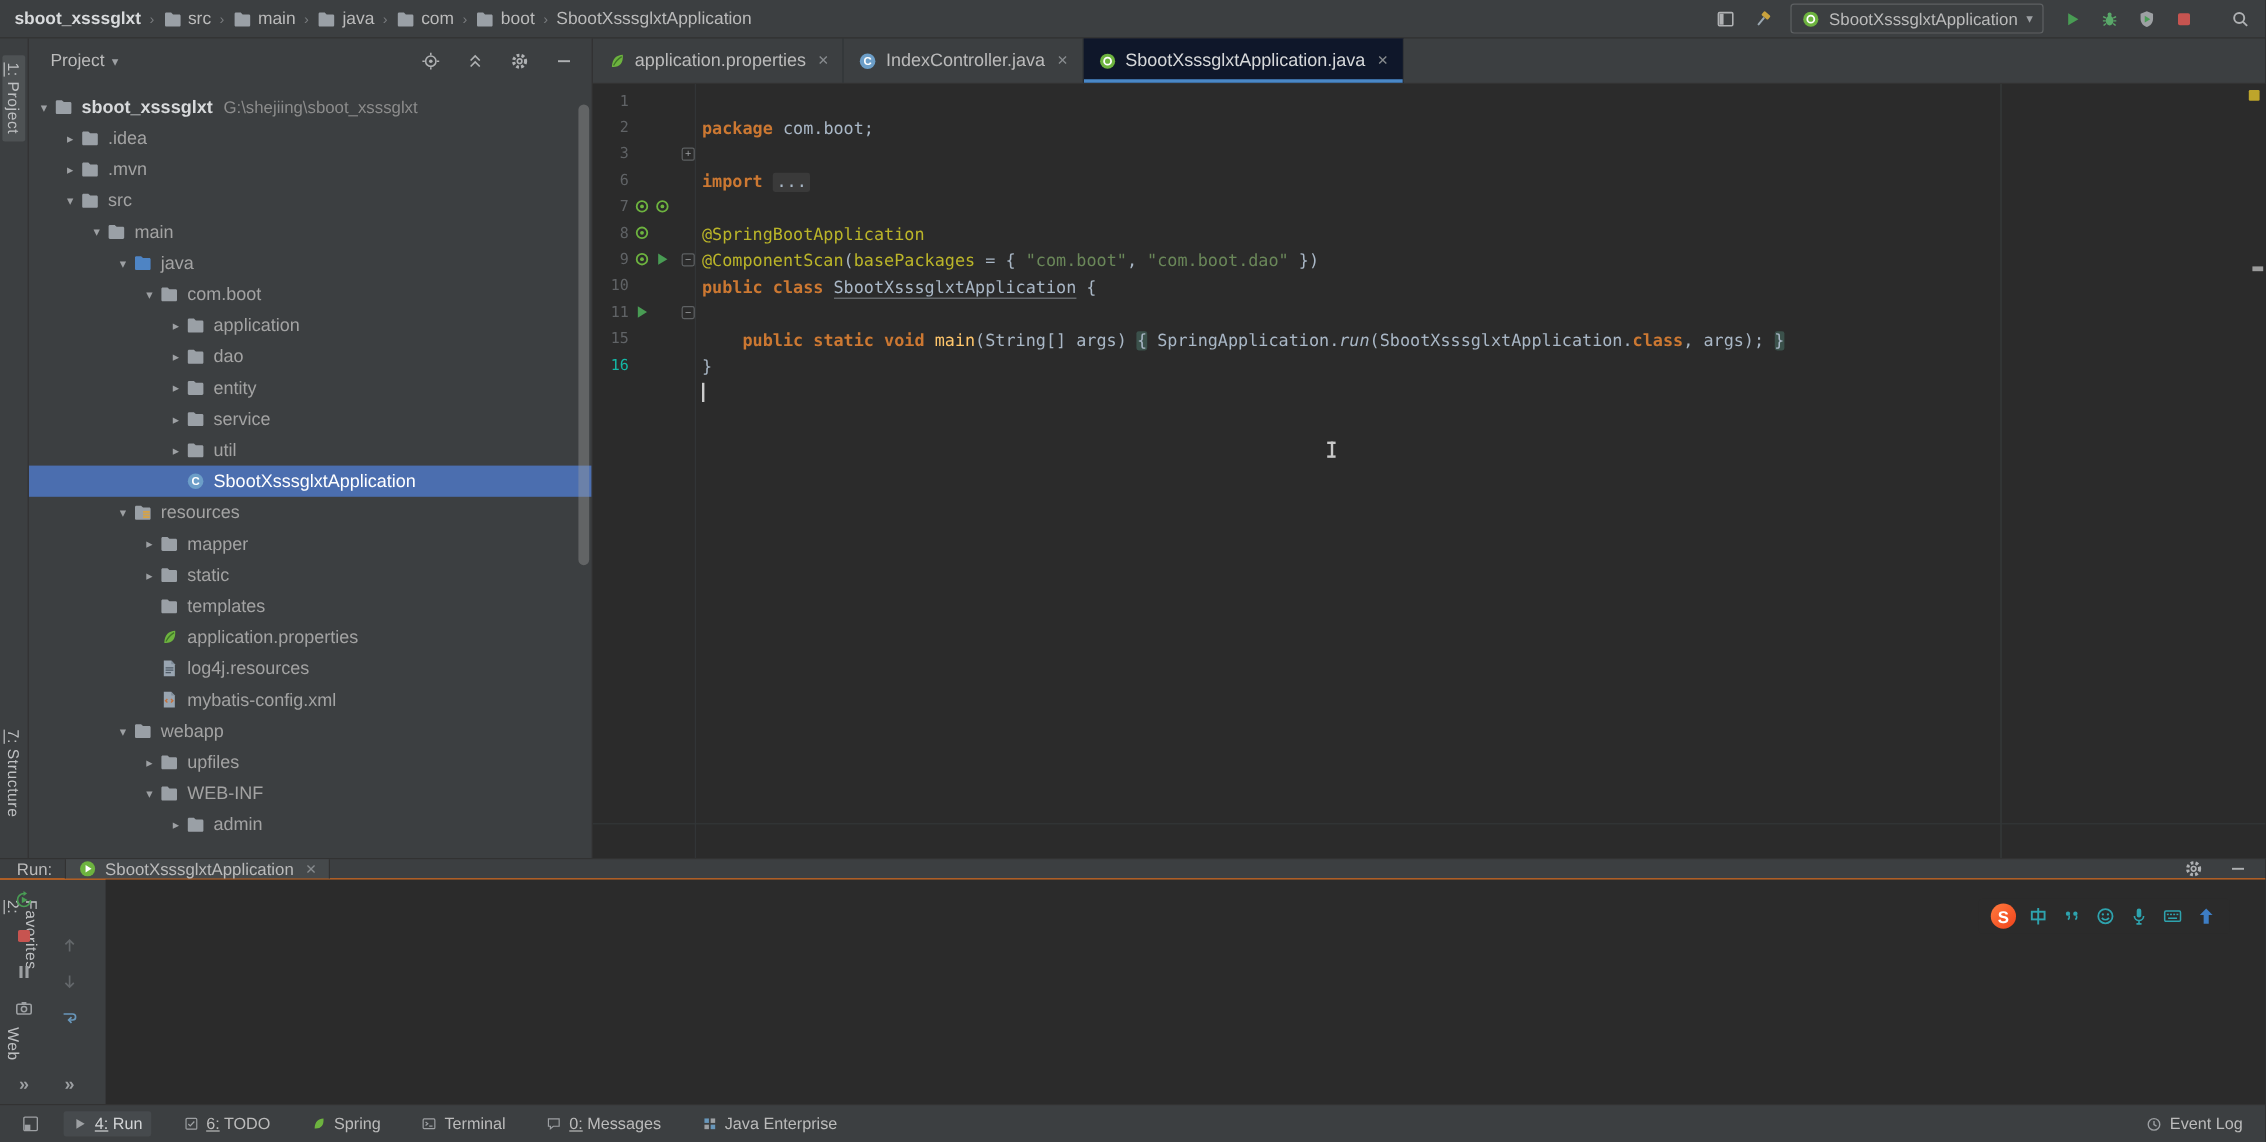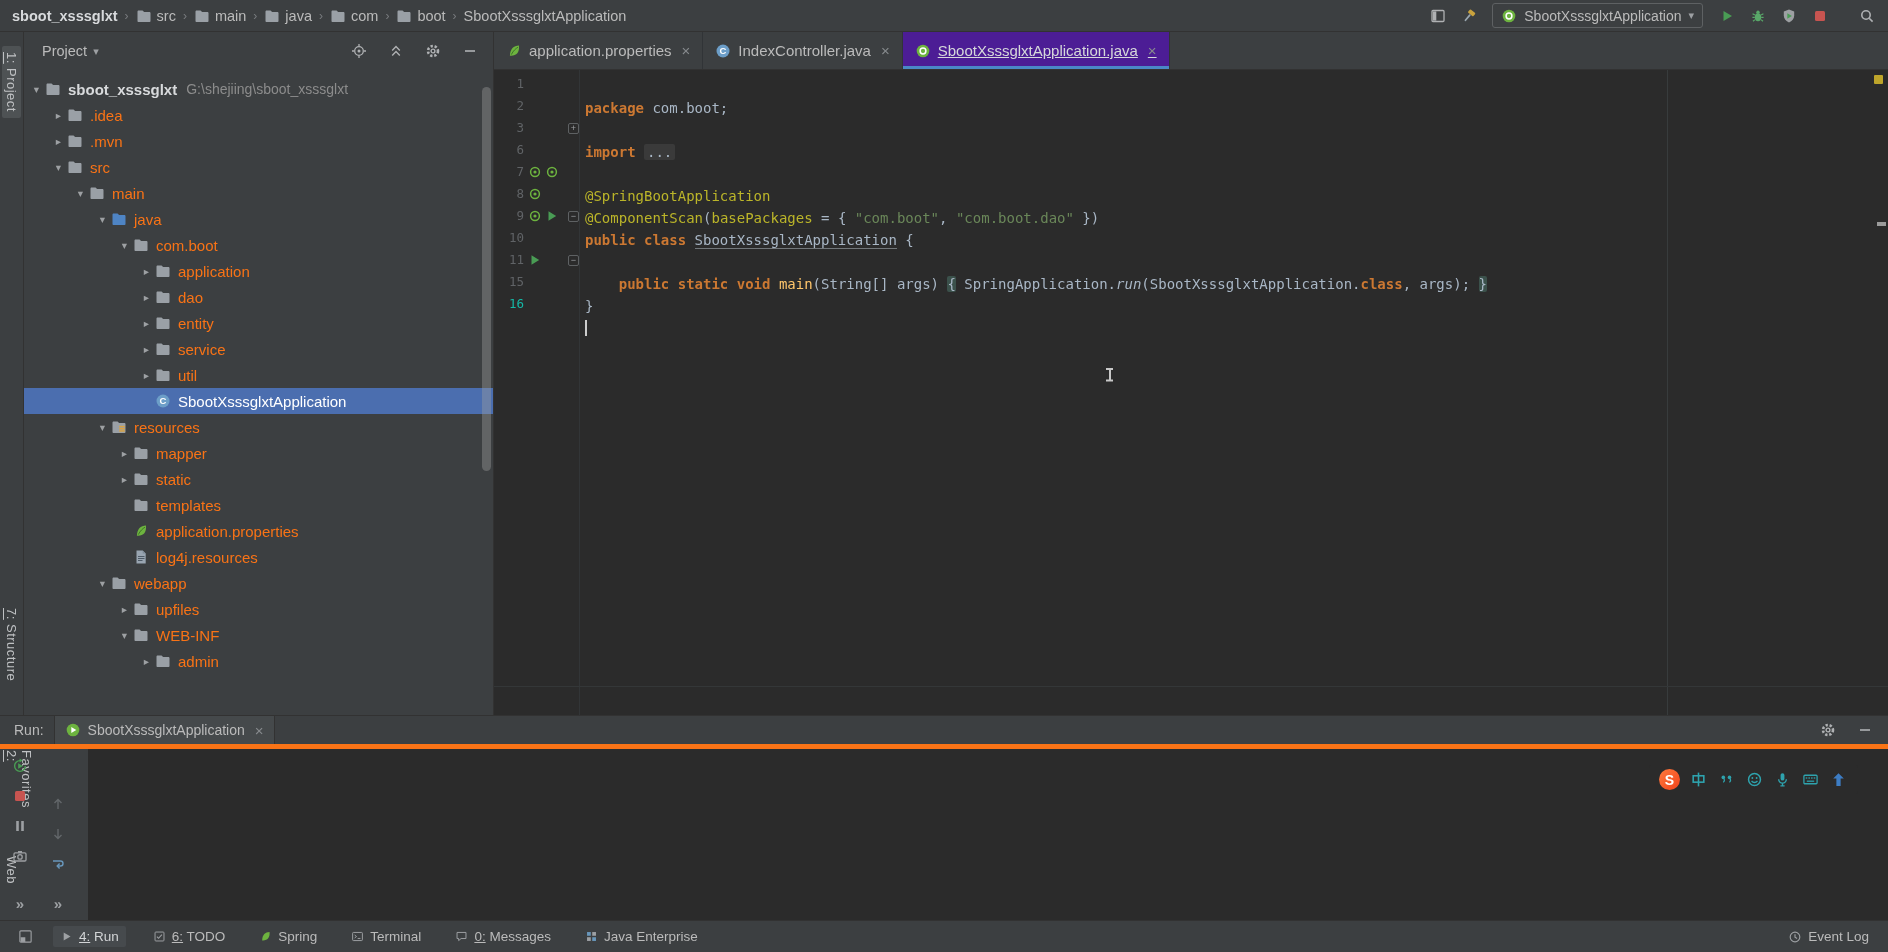--- a/index.html
+++ b/index.html
@@ -40,34 +40,34 @@
   #project-panel { width:470px; flex:none; background:var(--panel-bg,#3C3F41); border-right:1px solid #323232;
                    display:flex; flex-direction:column; min-height:0; }
   .panel-header { height:38px; flex:none; display:flex; align-items:center; padding:0 10px 0 18px; }
   .ph-title { display:flex; align-items:center; gap:6px; font-size:14.5px; color:#BBBBBB; }
   .ph-icons { margin-left:auto; display:flex; align-items:center; gap:10px; }
   #project-tree { flex:1; min-height:0; overflow:hidden; position:relative; padding-top:6px; font-size:15px; }
   .trow { height:26px; display:flex; align-items:center; white-space:nowrap; cursor:default; }
   .trow.sel { background:var(--selection-blue,#4B6EAF); }
   .tarrow { width:17px; flex:none; text-align:center; font-size:10.5px; color:#9DA0A3; }
   .ticon { width:20px; height:16px; flex:none; display:flex; align-items:center; }
-  .tlabel { margin-left:3px; color:#f97316; }
+  .tlabel { margin-left:3px; color:#a3a3a3; }
   .trow.sel .tlabel { color:#FFFFFF; }
   .tlabel.bold { font-weight:bold; color:#D8DADC; }
   .tsub { margin-left:9px; color:#8C8C8C; font-size:14px; }
   .pscroll { position:absolute; right:2px; top:17px; width:9px; height:384px;
              background:rgba(160,160,160,0.38); border-radius:5px; }
 
   
   #editor-col { flex:1; min-width:0; display:flex; flex-direction:column; background:var(--editor-bg,#2B2B2B); }
   #editor-tabs { height:38px; flex:none; background:var(--panel-bg,#3C3F41); border-bottom:1px solid #323232;
                  display:flex; align-items:stretch; }
   .etab { display:flex; align-items:center; gap:7px; padding:0 12px; border-right:1px solid #313437;
           font-size:15px; color:#BBBBBB; cursor:default; }
-  .etab.active { background:#4c1d95; box-shadow:inset 0 -3px 0 var(--accent-blue,#4A88C7); color:#D6D8DA;text-decoration:underline; }
+  .etab.active { background:#0f172a; box-shadow:inset 0 -3px 0 var(--accent-blue,#4A88C7); color:#D6D8DA; }
   .tclose { color:#878B8E; font-size:15px; margin-left:3px; }
 
   #editor-body { flex:1; min-height:0; position:relative;
                  font-family:"DejaVu Sans Mono", monospace; font-size:14px; }
   #code-lines { position:absolute; left:0; top:0; right:0; padding-top:3px; }
   .cl { display:flex; height:22px; line-height:22px; }
   .ln { width:30px; flex:none; text-align:right; color:#606366; font-size:12.5px; }
   .ln.cur { color:#14b8a6; }
   .gi { width:44px; flex:none; display:flex; align-items:center; gap:4px; padding-left:5px; }
   .gic { width:13px; height:13px; display:flex; align-items:center; }
@@ -91,22 +91,22 @@
   .scroll-mark { position:absolute; right:2px; top:152px; width:9px; height:4px; background:#9B9B9B; }
   .editor-bottom-line { position:absolute; left:0; right:0; top:616px; height:1px; background:#343738; }
   .ibeam { position:absolute; left:611px; top:296px; width:9px; height:17px; }
   .ibeam::before { content:""; position:absolute; left:4px; top:2px; bottom:2px; width:1.5px; background:#C8C8C8; }
   .ibeam::after  { content:""; position:absolute; left:1px; right:1px; top:2px; height:1.5px; background:#C8C8C8;
                    box-shadow:0 11.5px 0 #C8C8C8; }
 
   
   #run-panel { height:205px; flex:none; background:var(--panel-bg,#3C3F41); border-top:1px solid #323232;
                display:flex; flex-direction:column; }
-  #run-header { height:33px; flex:none; display:flex; align-items:center; gap:10px; padding-left:14px;
-                border-bottom:5px solid #f97316; }
+  #run-header { height:17px; flex:none; display:flex; align-items:center; gap:10px; padding-left:14px;
+                border-bottom:1px solid #f97316; }
   .run-label { font-size:14px; color:#BBBBBB; }
   .run-tab { height:100%; display:flex; align-items:center; gap:7px; padding:0 10px;
              background:#45494B; border-left:1px solid #323232; border-right:1px solid #323232; font-size:14px; }
   #run-header-icons { margin-left:auto; margin-right:10px; }
   #run-body { flex:1; min-height:0; display:flex; position:relative; }
   #run-toolbar { width:88px; flex:none; position:relative; }
   .rt-col { position:absolute; display:flex; flex-direction:column; gap:5px; bottom:4px; }
   #rt-col1 { left:8px; top:4px; }
   #rt-col2 { left:46px; top:42px; }
   .rtb { width:24px; height:25px; display:flex; align-items:center; justify-content:center; }
@@ -486,20 +486,33 @@
                 <path fill="#7E8B98" d="M9.7 1.5l3 3h-3z"></path>
                 <g stroke="#4E5A66" stroke-width="1">
                   <line x1="5" y1="7.5" x2="11.5" y2="7.5"></line>
                   <line x1="5" y1="9.5" x2="11.5" y2="9.5"></line>
                   <line x1="5" y1="11.5" x2="9.5" y2="11.5"></line>
                 </g>
               </svg>
             </span>
             <span class="tlabel">log4j.resources</span>
           </div>
+          <div class="trow" style="padding-left:92px">
+            <span class="tarrow"></span>
+            <span class="ticon">
+              <svg width="16" height="16" viewBox="0 0 16 16">
+                <path fill="#A9B7C6" opacity="0.85" d="M3.5 1.5h6.2l3 3v10H3.5z"></path>
+                <path fill="#7E8B98" d="M9.7 1.5l3 3h-3z"></path>
+                <g stroke="#C4713C" stroke-width="1.2" fill="none">
+                  <path d="M6.5 7.5L5 9l1.5 1.5M9.5 7.5L11 9l-1.5 1.5"></path>
+                </g>
+              </svg>
+            </span>
+            <span class="tlabel">mybatis-config.xml</span>
+          </div>
           <div class="trow" style="padding-left:70px">
             <span class="tarrow">▾</span>
             <span class="ticon">
               <svg width="16" height="16" viewBox="0 0 16 16">
                 <path fill="#9AA0A6" d="M1.5 13V3.6c0-.6.5-1.1 1.1-1.1h3.6c.3 0 .6.1.8.4L8.2 4h5.2c.6 0 1.1.5 1.1 1.1V13c0 .6-.5 1.1-1.1 1.1H2.6c-.6 0-1.1-.5-1.1-1.1z"></path>
               </svg>
             </span>
             <span class="tlabel">webapp</span>
           </div>
           <div class="trow" style="padding-left:92px">

